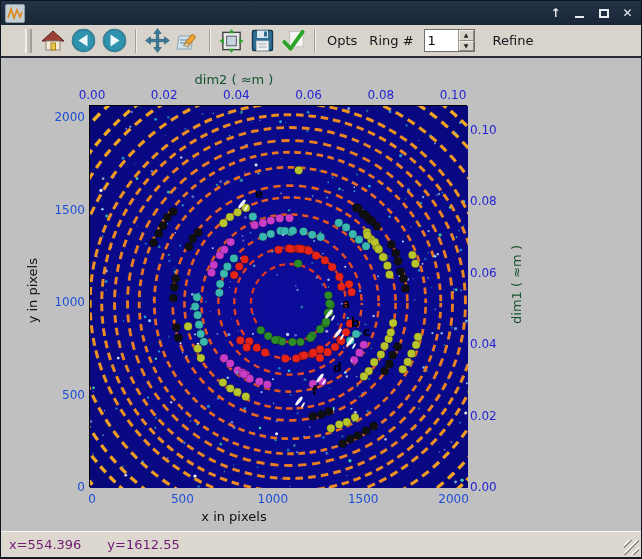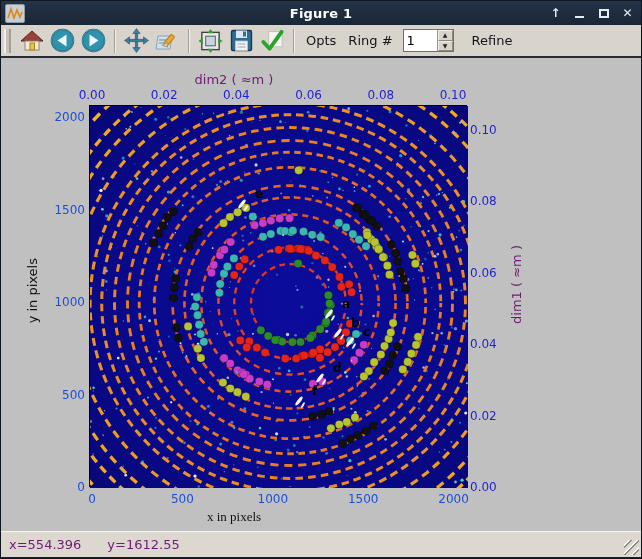--- a/index.html
+++ b/index.html
@@ -18,38 +18,38 @@
   .titlebar .appicon{width:20px;height:19px;margin-left:4px;background:#c6cfd6;border:1px solid #8d98a2;border-radius:2px;display:flex;align-items:center;justify-content:center;}
   .title-text{position:absolute;left:0;right:0;text-align:center;font-size:13px;font-weight:bold;letter-spacing:.2px;}
   .winbtns{position:absolute;right:6px;top:0;height:24px;display:flex;align-items:center;gap:9px;}
   .winbtn{width:15px;height:16px;display:flex;align-items:center;justify-content:center;color:#e8ecf0;font-size:12px;font-weight:bold;cursor:default;}
   .winbtn .minbar{width:9px;height:2px;background:#e8ecf0;margin-top:8px;}
   .winbtn .maxbox{width:10px;height:9px;border:2px solid #e8ecf0;}
   
   .toolbar{
     position:absolute;left:0;top:24px;width:100%;height:33px;
     background:#d8d4cc;border-bottom:2px solid #272b33;
-    display:flex;align-items:center;
+    display:flex;align-items:center;padding-left:21px;
   }
   .tb-handle{width:7px;height:24px;margin:0 5px 0 3px;border-left:2px solid #f2efe9;border-right:2px solid #a39f96;background:#c6c2ba;}
   .tb-btn{width:27px;height:27px;margin:0 2px;display:flex;align-items:center;justify-content:center;border:1px solid transparent;border-radius:2px;}
   .tb-sep{width:2px;height:24px;margin:0 5px;background:#a39f96;border-right:1px solid #f2efe9;}
   .tb-label{font-size:13px;color:#15151a;margin:0 6px;white-space:nowrap;}
   .spinbox{display:flex;align-items:stretch;height:23px;margin:0 4px;border:1px solid #6f6f6f;background:#fff;box-shadow:inset 1px 1px 0 #9f9f9f;}
   .spinbox input{width:33px;border:0;outline:0;padding:1px 3px;font-size:13px;font-family:"DejaVu Sans",sans-serif;background:#fff;color:#000;}
   .spin-arrows{display:flex;flex-direction:column;width:16px;border-left:1px solid #9a968e;}
   .spin-up,.spin-down{flex:1;display:flex;align-items:center;justify-content:center;background:#d8d4cc;border:1px solid #f2efe9;border-bottom-color:#8d897f;border-right-color:#8d897f;font-size:6px;color:#222;line-height:1;}
   
   .canvas{position:absolute;left:0;top:59px;width:642px;height:471px;background:#c0c0c0;}
   .axes{position:absolute;left:88px;top:45px;width:378px;height:382px;border:1px solid #000;background:#0a0a8e;}
   .axes svg{display:block;}
   .tick{position:absolute;font-size:12px;color:#1d4ed8;white-space:nowrap;}
   .tick.blue{color:#2323d3;}
   .axtitle{position:absolute;font-size:13px;color:#111;white-space:nowrap;}
-  .axtitle.blue{color:#701a75;}
+  .axtitle.blue{color:#14532d;}
   .vert{writing-mode:vertical-rl;transform:rotate(180deg);}
   
   .statusbar{
     position:absolute;left:0;top:530px;width:100%;height:26px;
     background:#dcd8d0;border-top:1px solid #f6f4ef;
     display:flex;align-items:center;font-size:13px;color:#701a75;
   }
   .statusbar .xr{margin-left:8px;}
   .statusbar .yr{margin-left:26px;}
   .grip{position:absolute;right:2px;bottom:2px;width:15px;height:15px;
@@ -60,21 +60,20 @@
 <body>
 
 <div class="window">
 
   <div class="titlebar">
     <div class="appicon">
       <svg width="16" height="15" viewBox="0 0 16 15">
         <polyline points="1,12 4,3 7,12 10,4 13,11 15,6" fill="none" stroke="#e08818" stroke-width="1.7"></polyline>
       </svg>
     </div>
-    <div class="title-text">Figure 1</div>
     <div class="winbtns">
       <div class="winbtn">↑</div>
       <div class="winbtn">
           <span class="minbar"></span>
         </div>
       <div class="winbtn">
           <span class="maxbox"></span>
         </div>
       <div class="winbtn">✕</div>
     </div>
@@ -171,21 +170,21 @@
         <div class="spin-down">▼</div>
       </div>
     </div>
     <div class="tb-label" style="margin-left:14px;">Refine</div>
   </div>
 
   <div class="canvas">
     <div class="axtitle blue" style="left:0;right:176px;top:12px;text-align:center;">dim2 ( ≈m )</div>
     <div class="axtitle blue vert" style="left:508px;top:185px;">dim1 ( ≈m )</div>
     <div class="axtitle vert" style="left:24px;top:198px;">y in pixels</div>
-    <div class="axtitle" style="left:0;right:176px;top:449px;text-align:center;font-family:Liberation Serif, serif;">x in pixels</div>
+    <div class="axtitle" style="left:0;right:176px;top:449px;text-align:center;">x in pixels</div>
     <div id="tick-layer">
         <span class="tick" style="left: 71px; top: 432px; width: 40px; text-align: center;">0</span>
         <span class="tick" style="left: 161.4px; top: 432px; width: 40px; text-align: center;">500</span>
         <span class="tick" style="left: 251.8px; top: 432px; width: 40px; text-align: center;">1000</span>
         <span class="tick" style="left: 342.2px; top: 432px; width: 40px; text-align: center;">1500</span>
         <span class="tick" style="left: 432.6px; top: 432px; width: 40px; text-align: center;">2000</span>
         <span class="tick blue" style="left: 71px; top: 28px; width: 40px; text-align: center;">0.00</span>
         <span class="tick blue" style="left: 143.2px; top: 28px; width: 40px; text-align: center;">0.02</span>
         <span class="tick blue" style="left: 215.4px; top: 28px; width: 40px; text-align: center;">0.04</span>
         <span class="tick blue" style="left: 287.6px; top: 28px; width: 40px; text-align: center;">0.06</span>

